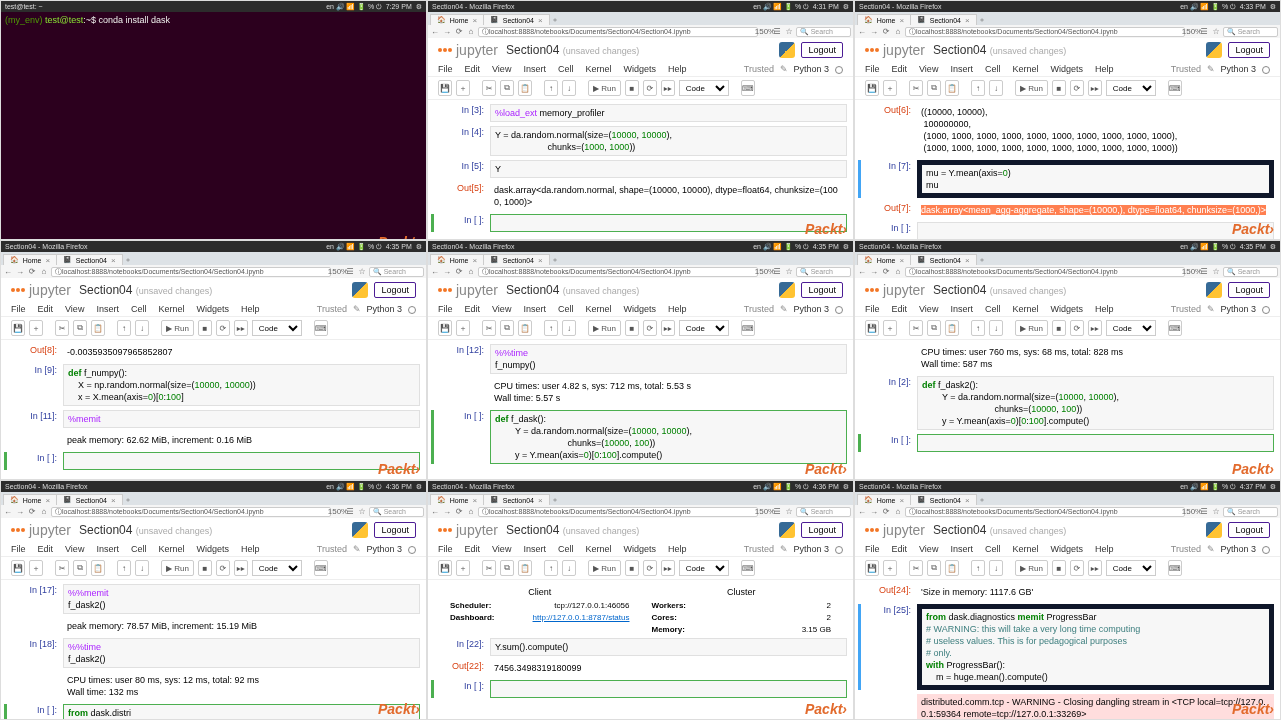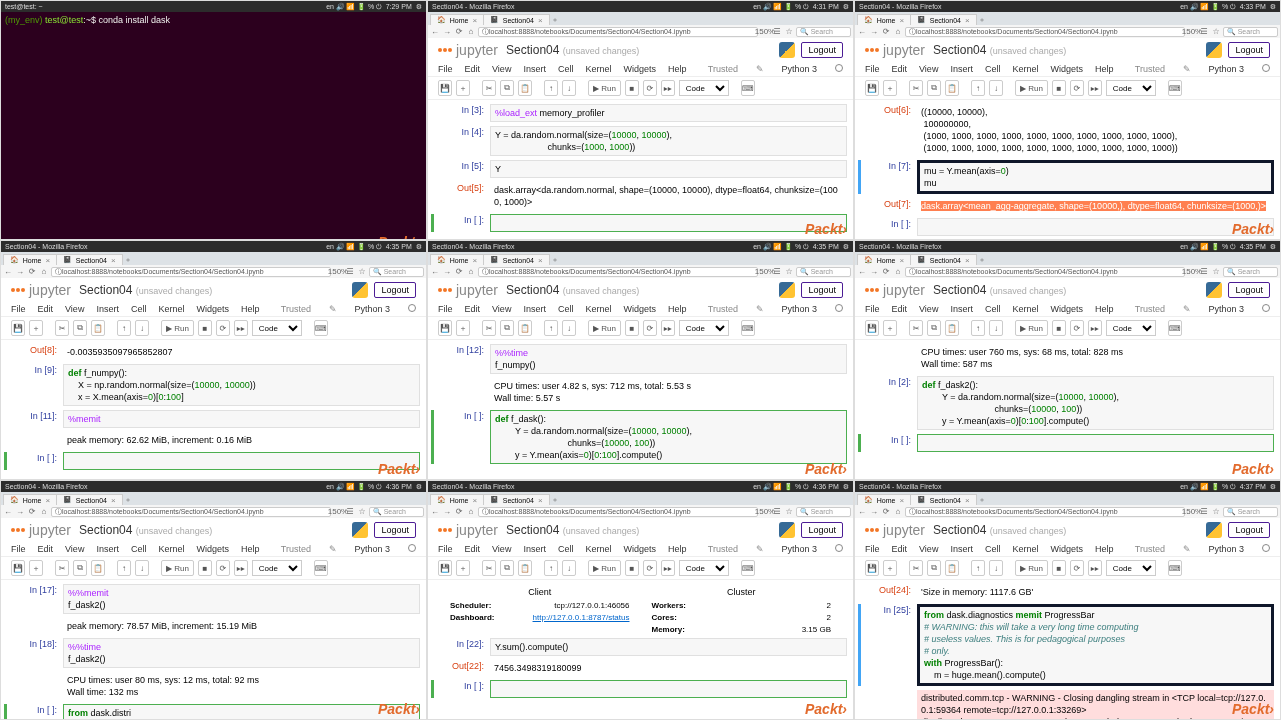--- a/index.html
+++ b/index.html
@@ -32,46 +32,46 @@
 .jlogo .dot{width:4px;height:4px;border-radius:50%;background:#f37626}
 .jlogo .txt{color:#888;font-size:14px;font-weight:300}
 .jtitle{font-size:12px;color:#333;margin-left:4px}
 .jtitle .saved{color:#aaa;font-size:9px}
 .jright{display:flex;align-items:center;gap:6px}
 .pyicon{width:16px;height:16px;background:linear-gradient(135deg,#366a96 50%,#ffc331 50%);border-radius:3px}
 .logout{border:1px solid #4c1d95;background:#fff;padding:2px 6px;font-size:9px;border-radius:2px}
 
 .jmenu{display:flex;padding:2px 10px;justify-content:space-between;font-size:9px;color:#333;border-bottom:1px solid #eee}
 .jmenu .menus{display:flex;gap:12px}
-.jmenu .rmenus{display:flex;gap:18px;align-items:flex-start}
+.jmenu .rmenus{display:flex;gap:6px;align-items:flex-end}
 .trusted{color:#888}
 .pencil{color:#888;font-size:9px}
 .kernel{color:#333}
 .kcirc{width:8px;height:8px;border:1px solid #888;border-radius:50%}
 
 .jtool{display:flex;padding:3px 10px;gap:4px;align-items:center;border-bottom:1px solid #eee}
 .jtool .btn{width:14px;height:16px;border:1px solid #ccc;border-radius:2px;display:flex;align-items:center;justify-content:center;font-size:8px;color:#555;background:#fff}
 .jtool .sep{width:4px}
 .jtool .run{width:auto;padding:0 4px;display:flex;gap:2px;align-items:center}
 .jtool select{height:16px;font-size:8px;border:1px solid #ccc;padding:0 2px;min-width:50px;background:#fff}
 
 .nbarea{padding:4px 6px;overflow:hidden;font:9px/12px Menlo,Consolas,monospace}
 .celln{display:flex;margin-bottom:4px}
 .prompt2{width:56px;text-align:right;padding-right:6px;color:#303f9f;font-size:9px;flex-shrink:0}
 .prompt2.out{color:#d84315}
 .cellbody{flex:1;padding:2px 4px;white-space:pre-wrap;word-break:break-all;color:#000}
 .input .cellbody{background:#f7f7f7;border:1px solid #e0e0e0}
 .input.sel .cellbody{border:1px solid #4caf50}
 .input.sel{border-left:3px solid #4caf50;margin-left:-3px}
 .input.selblue{border-left:3px solid #42a5f5;margin-left:-3px}
-.input.selblue .cellbody{border:3px solid #0f172a}
+.input.selblue .cellbody{border:5px solid #0f172a}
 .c-k{color:#008000;font-weight:bold}
 .c-num{color:#008000}
 .c-m{color:#aa22ff}
-.c-cm{color:#408080;font-style:italic}
+.c-cm{color:#408080;}
 .hl{background:#ff7f50;color:#fff}
 .stderr{background:#fdd}
 .packt2{position:absolute;right:6px;bottom:2px;color:#e26a2c;font-size:14px;font-weight:bold;font-style:italic}
 
 .cluster{display:flex;font-size:8px;gap:10px;padding:2px 10px}
 .cluster .col{flex:1}
 .cluster h4{text-align:center;font-size:9px;font-weight:normal;margin-bottom:2px}
 .cluster .row{display:flex;justify-content:space-between;padding:0 6px}
 .cluster a{color:#0066cc;text-decoration:underline}
 </style>

